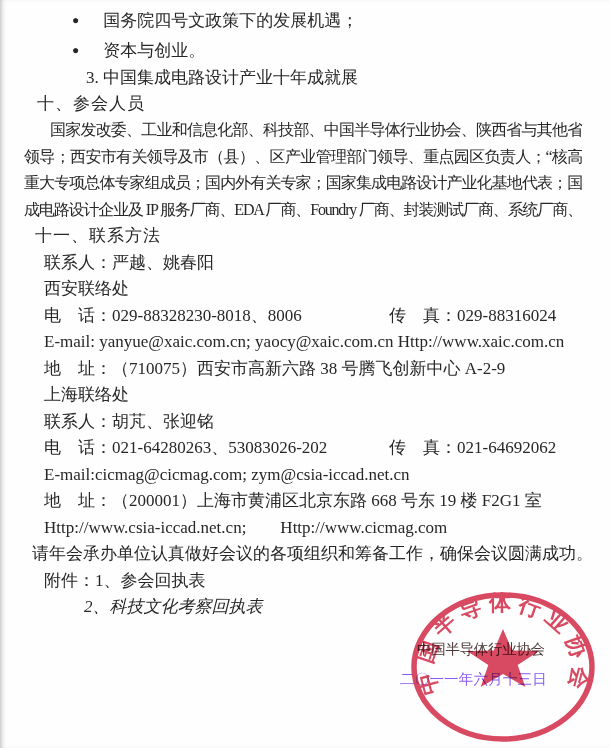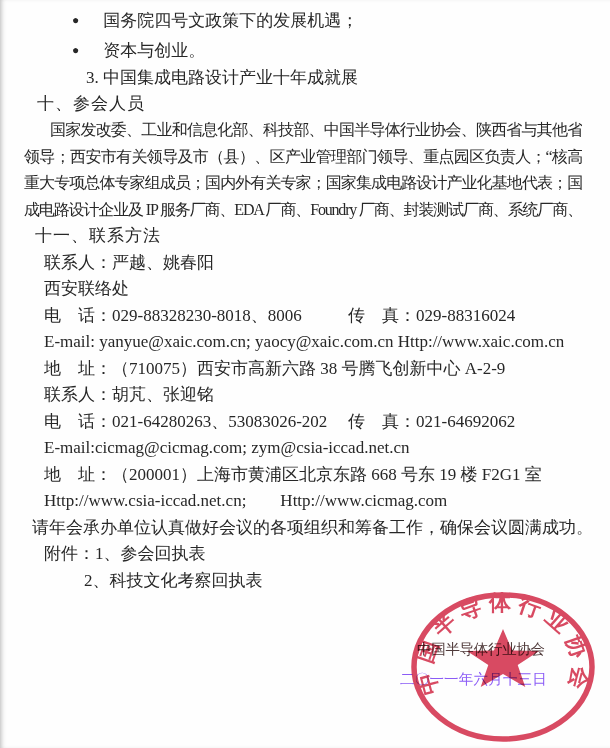--- a/index.html
+++ b/index.html
@@ -22,24 +22,24 @@
   .sec-heading.h11 { height:26.5px; line-height:26.5px; margin-left:35px; }
   .para { margin:0 28px 0 24px; }
   .pline {
     line-height:26.5px; height:26.5px; overflow:hidden;
     font-size:16px; letter-spacing:-1.2px;
     text-align:justify; text-align-last:justify;
   }
   .pline.first { text-indent:26px; }
   .pline.last  { text-align-last:left; }
   .line { height:26.5px; line-height:26.5px; margin-left:44px; white-space:nowrap; }
-  .phone-line { display:flex; }
+  .phone-line { display:flex;gap:41px; }
   .phone-part { width:304px; }
   .closing-line { margin-left:32px; }
-  .att-item2 { margin-left:84px; }
+  .att-item2 { margin-left:84px;font-style:italic; }
   .sig-org  { position:absolute; left:417px; top:640px; font-size:14.5px; letter-spacing:-0.3px; color:#4f3a3a; white-space:nowrap; }
   .sig-date { position:absolute; left:400px; top:670px; font-size:14.5px; letter-spacing:0.2px; color:#8b5cf6; white-space:nowrap; }
   .stamp {
     position:absolute; left:408px; top:589px;
     width:190px; height:156px;
     mix-blend-mode:multiply; opacity:.92;
   }
   .stamp-ring-text { font-family:"Liberation Serif","DejaVu Serif",serif; font-weight:bold; font-size:22px; letter-spacing:6px; }
 </style>
 </head>
@@ -75,20 +75,21 @@
       <div class="line">西安联络处</div>
       <div class="line phone-line">
         <span class="phone-part">电　话：029-88328230-8018、8006</span>
         <span>传　真：029-88316024</span>
       </div>
       <div class="line">E-mail: yanyue@xaic.com.cn; yaocy@xaic.com.cn Http://www.xaic.com.cn</div>
       <div class="line">地　址：（710075）西安市高新六路 38 号腾飞创新中心 A-2-9</div>
     </div>
 
     <div>
+      <div class="line">上海联络处</div>
       <div class="line">联系人：胡芃、张迎铭</div>
       <div class="line phone-line">
         <span class="phone-part">电　话：021-64280263、53083026-202</span>
         <span>传　真：021-64692062</span>
       </div>
       <div class="line">E-mail:cicmag@cicmag.com; zym@csia-iccad.net.cn</div>
       <div class="line">地　址：（200001）上海市黄浦区北京东路 668 号东 19 楼 F2G1 室</div>
       <div class="line">Http://www.csia-iccad.net.cn;　　Http://www.cicmag.com</div>
     </div>
 

